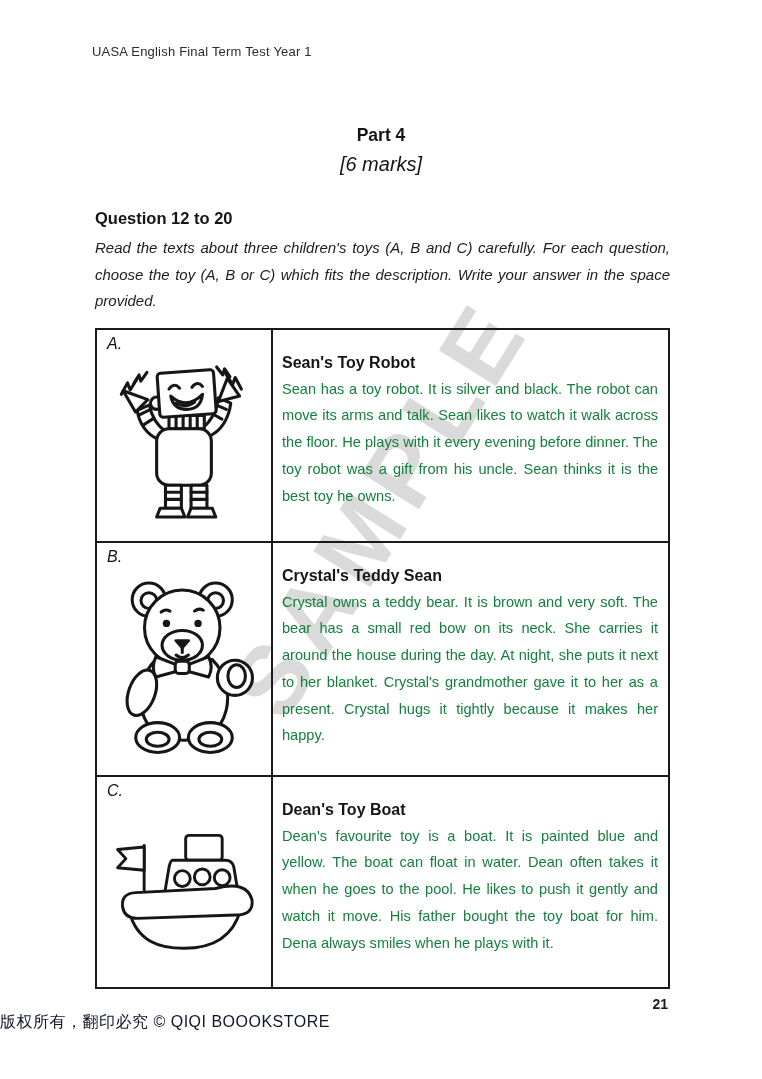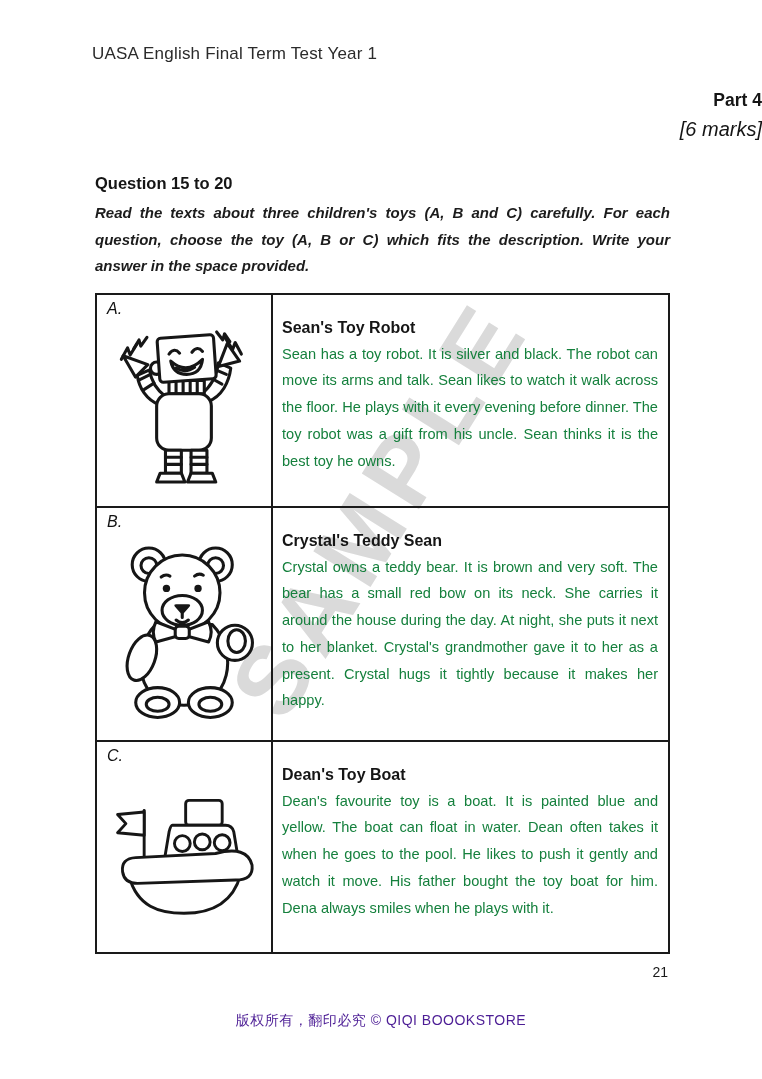--- a/index.html
+++ b/index.html
@@ -7,35 +7,35 @@
   body { font-family:"Liberation Sans", sans-serif; }
   .page {
     position:relative; width:762px; height:1079px; margin:0 auto;
     background:#ffffff; color:#151515; overflow:hidden;
   }
   .content { position:relative; z-index:1; }
 
   
   .header {
     display:flex; justify-content:space-between;
-    margin:44px 88px 0 92px; font-size:17px; color:#2b2b2b;
+    margin:44px 88px 0 92px; font-size:13px; color:#2b2b2b;
     letter-spacing:0.2px;
   }
 
   
-  .part-block { text-align:right; margin-top:26px; }
+  .part-block { text-align:center; margin-top:66px; }
   .part-title { font-size:17.5px; font-weight:bold; }
   .part-marks { font-size:20px; font-style:italic; margin-top:7px; }
 
   
   .question-block { margin:33px 95px 0 95px; width:575px; }
   .question-heading { font-size:16.5px; font-weight:bold; }
   .question-instructions {
     margin-top:7px; font-size:15px; font-style:italic;
-    line-height:26.5px; text-align:justify; color:#1c1c1c;font-weight:bold;
+    line-height:26.5px; text-align:justify; color:#1c1c1c;
   }
 
   
   .watermark {
     position:absolute; left:55px; top:452px; width:650px; z-index:0;
     text-align:center; font-size:98px; font-weight:bold;
     letter-spacing:10px; color:#dadada;
     transform:rotate(-58deg);
     user-select:none;
   }
@@ -61,26 +61,26 @@
   .illustration { display:block; margin-top:14px; }
   .cell-right { flex:1; padding:20px 10px 0 9px; overflow:hidden; }
   .toy-title { font-size:16px; font-weight:bold; line-height:26px; }
   .toy-text {
     font-size:14.6px; line-height:26.8px; text-align:justify;
     color:#15803d;
   }
 
   
   .page-number {
-    position:absolute; top:964px; right:94px; z-index:1;
-    font-size:14px; font-weight:normal; color:#1a1a1a;
+    position:absolute; top:996px; right:94px; z-index:1;
+    font-size:14px; font-weight:bold; color:#1a1a1a;
   }
   .footer-copyright {
     position:absolute; top:1012px; left:0; right:0; z-index:1;
-    text-align:center; font-size:14px; color:#4c1d95; letter-spacing:0.5px;
+    text-align:left; font-size:16px; color:#0f172a; letter-spacing:0.5px;
   }
 
   svg .ln { fill:none; stroke:#161616; stroke-width:3.5; stroke-linecap:round; stroke-linejoin:round; }
   svg .fw { fill:#ffffff; stroke:#161616; stroke-width:3.5; stroke-linejoin:round; }
   svg .fb { fill:#161616; stroke:none; }
 </style>
 </head>
 <body>
 
 <div class="page">
@@ -92,21 +92,21 @@
     <div class="header">
       <span>UASA English Final Term Test Year 1</span>
     </div>
 
     <div class="part-block">
       <div class="part-title">Part 4</div>
       <div class="part-marks">[6 marks]</div>
     </div>
 
     <div class="question-block">
-      <div class="question-heading">Question 15 to 20</div>
+      <div class="question-heading">Question 12 to 20</div>
       <div class="question-instructions">Read the texts about three children's toys (A,  B and C) carefully. For each question, choose the toy (A,  B or C) which fits the description. Write your answer in the space provided.</div>
     </div>
 
     <div class="toys-table">
 
       <div class="toys-row row-a">
         <div class="cell-left">
           <span class="row-label">A.</span>
           <svg class="illustration" width="150" height="168" viewBox="0 0 170 188">
             <path class="ln" d="M14,40 l7,-13 l3,8 l8,-13"></path>

